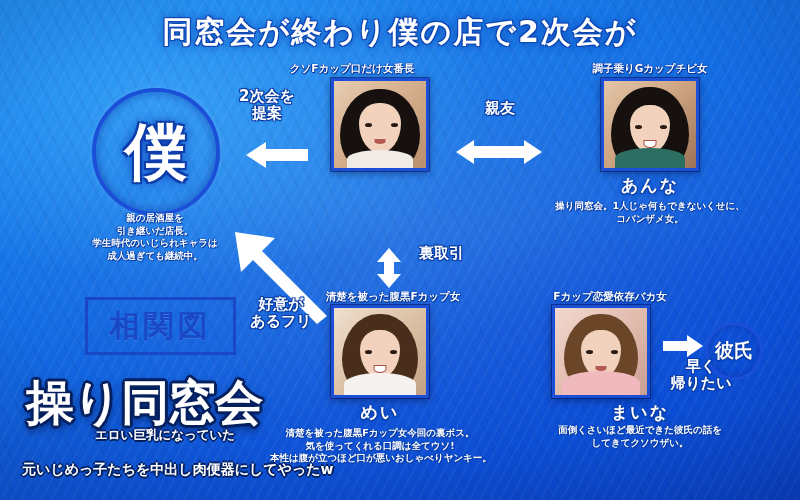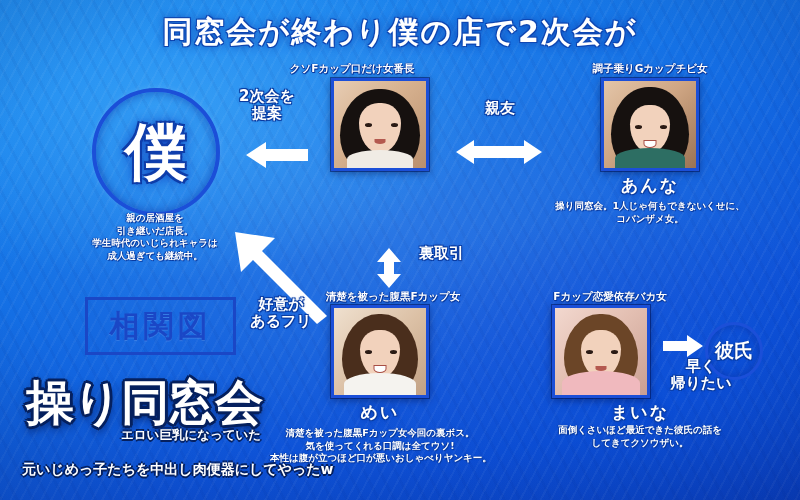--- a/index.html
+++ b/index.html
@@ -319,16 +319,16 @@
     <span class="kareshi-char jp">彼氏</span>
   </div>
   <div class="lay rel-label jp" style="left:653px; top:358px; width:96px; z-index:5;">
     <div>早く</div>
     <div>帰りたい</div>
   </div>
 
   <div class="lay" style="left:26px; top:378px; z-index:6;">
     <div class="big-title jp">操り同窓会</div>
   </div>
-  <div class="lay sub-a jp" style="left:95px; top:427px; z-index:7;margin-left:26px;">エロい巨乳になっていた</div>
+  <div class="lay sub-a jp" style="left:95px; top:427px; z-index:7;">エロい巨乳になっていた</div>
   <div class="lay sub-b jp" style="left:22px; top:441px; z-index:7;">元いじめっ子たちを中出し肉便器にしてやったw</div>
 
 </div>
 
 </body></html>

